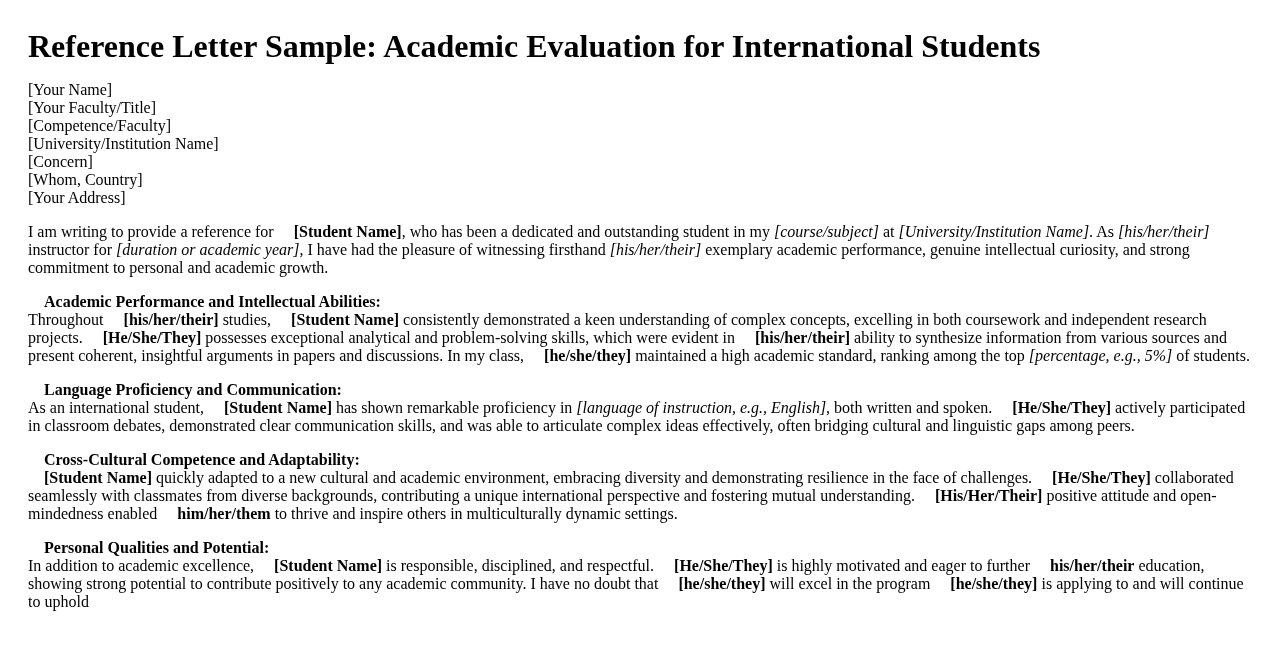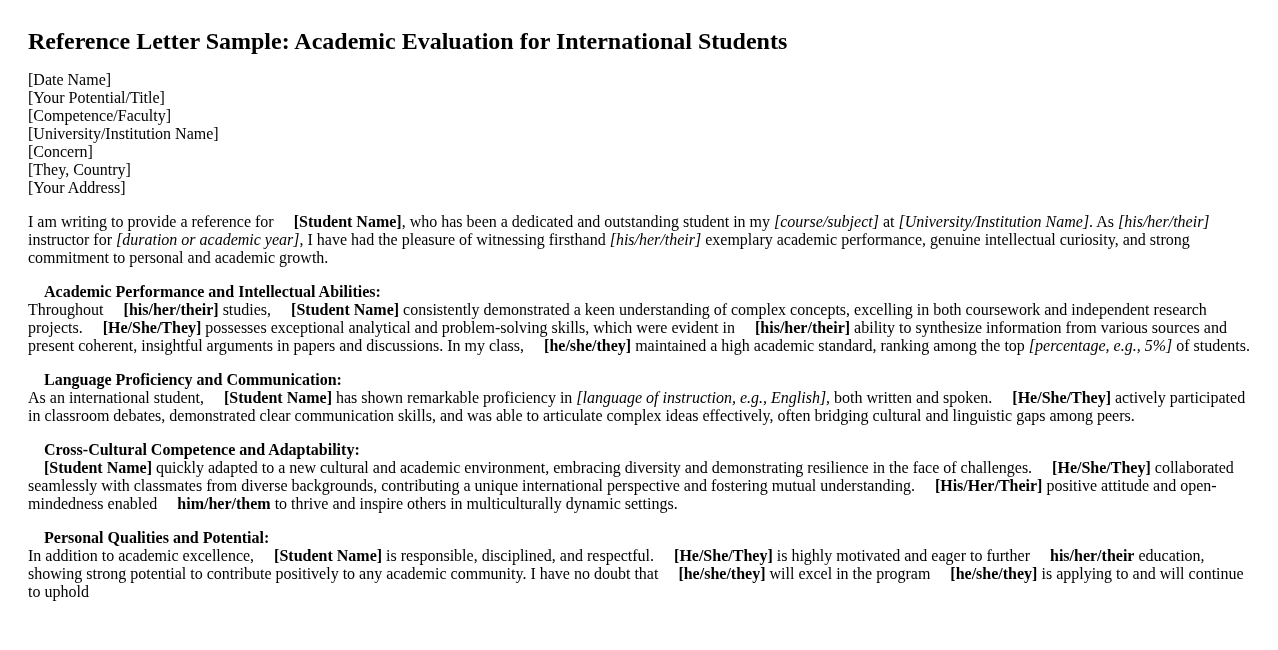--- a/index.html
+++ b/index.html
@@ -10,36 +10,36 @@
     overflow: hidden;
     box-sizing: border-box;
     padding: 10px 28px 0 28px;
     background: #ffffff;
     color: #000000;
     font-family: "Liberation Serif", "DejaVu Serif", serif;
     font-size: 16px;
     line-height: normal;
   }
   h1.doc-title {
-    font-size: 24px;
+    font-size: 32px;
     font-weight: bold;
     margin: 18px 0 16px 0;
     line-height: normal;
   }
   .letter p {
     margin: 16px 0;
   }
   .letter b { font-weight: bold; padding-left: 16px; }
   .letter i { }
 </style>
 </head>
 <body>
 
 <h1 class="doc-title">Reference Letter Sample: Academic Evaluation for International Students</h1>
 
 <div class="letter" id="letter-paragraphs">
-    <p><span>[Date Name]</span><br><span>[Your Potential/Title]</span><br><span>[Competence/Faculty]</span><br><span>[University/Institution Name]</span><br><span>[Concern]</span><br><span>[They, Country]</span><br><span>[Your Address]</span></p>
+    <p><span>[Your Name]</span><br><span>[Your Faculty/Title]</span><br><span>[Competence/Faculty]</span><br><span>[University/Institution Name]</span><br><span>[Concern]</span><br><span>[Whom, Country]</span><br><span>[Your Address]</span></p>
     <p><span>I am writing to provide a reference for </span><b>[Student Name]</b><span>, who has been a dedicated and outstanding student in my </span><i>[course/subject]</i><span> at </span><i>[University/Institution Name]</i><span>. As </span><i>[his/her/their]</i><span> instructor for </span><i>[duration or academic year]</i><span>, I have had the pleasure of witnessing firsthand </span><i>[his/her/their]</i><span> exemplary academic performance, genuine intellectual curiosity, and strong commitment to personal and academic growth.</span></p>
     <p><b>Academic Performance and Intellectual Abilities:</b><br><span>Throughout </span><b>[his/her/their]</b><span> studies, </span><b>[Student Name]</b><span> consistently demonstrated a keen understanding of complex concepts, excelling in both coursework and independent research projects. </span><b>[He/She/They]</b><span> possesses exceptional analytical and problem-solving skills, which were evident in </span><b>[his/her/their]</b><span> ability to synthesize information from various sources and present coherent, insightful arguments in papers and discussions. In my class, </span><b>[he/she/they]</b><span> maintained a high academic standard, ranking among the top </span><i>[percentage, e.g., 5%]</i><span> of students.</span></p>
     <p><b>Language Proficiency and Communication:</b><br><span>As an international student, </span><b>[Student Name]</b><span> has shown remarkable proficiency in </span><i>[language of instruction, e.g., English]</i><span>, both written and spoken. </span><b>[He/She/They]</b><span> actively participated in classroom debates, demonstrated clear communication skills, and was able to articulate complex ideas effectively, often bridging cultural and linguistic gaps among peers.</span></p>
     <p><b>Cross-Cultural Competence and Adaptability:</b><br><b>[Student Name]</b><span> quickly adapted to a new cultural and academic environment, embracing diversity and demonstrating resilience in the face of challenges. </span><b>[He/She/They]</b><span> collaborated seamlessly with classmates from diverse backgrounds, contributing a unique international perspective and fostering mutual understanding. </span><b>[His/Her/Their]</b><span> positive attitude and open-mindedness enabled </span><b>him/her/them</b><span> to thrive and inspire others in multiculturally dynamic settings.</span></p>
     <p><b>Personal Qualities and Potential:</b><br><span>In addition to academic excellence, </span><b>[Student Name]</b><span> is responsible, disciplined, and respectful. </span><b>[He/She/They]</b><span> is highly motivated and eager to further </span><b>his/her/their</b><span> education, showing strong potential to contribute positively to any academic community. I have no doubt that </span><b>[he/she/they]</b><span> will excel in the program </span><b>[he/she/they]</b><span> is applying to and will continue to uphold</span></p>
   </div>
 
 </body></html>

